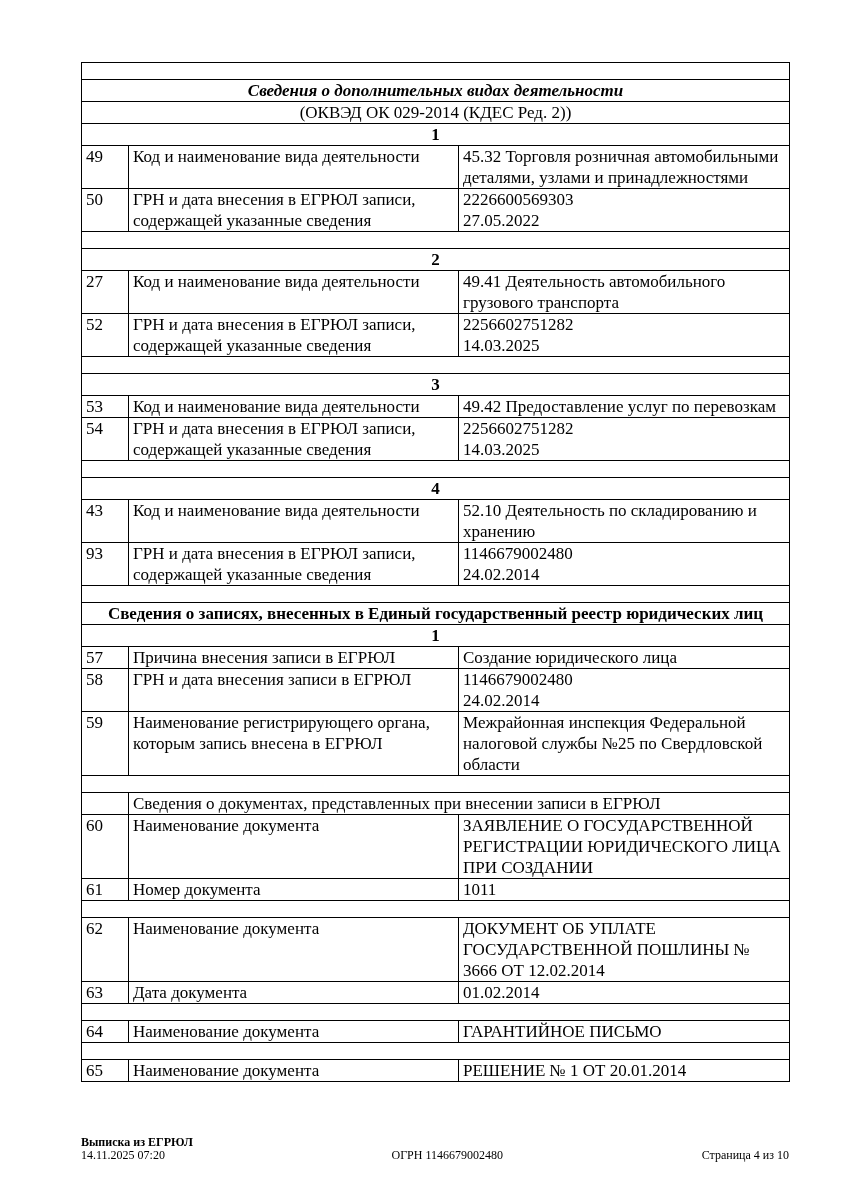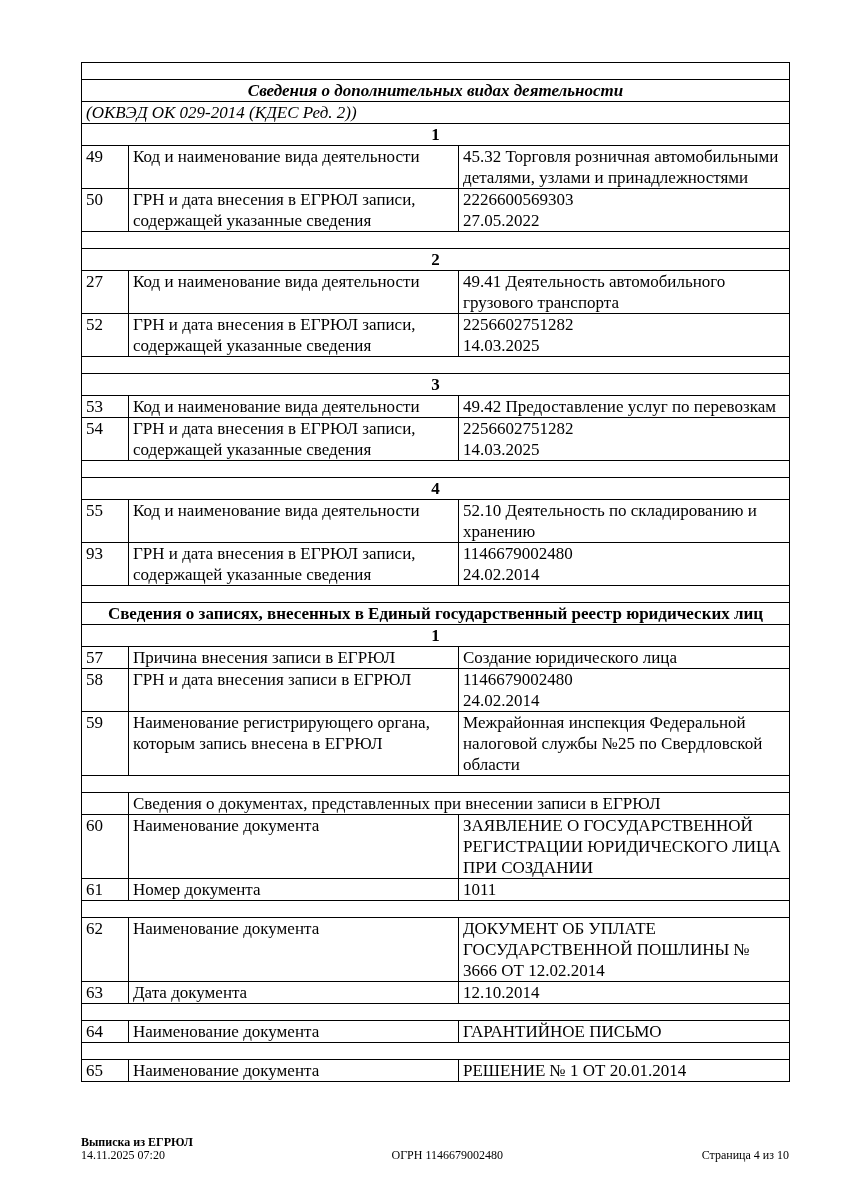--- a/index.html
+++ b/index.html
@@ -32,21 +32,21 @@
     border: 1px solid #000000;
     vertical-align: top;
     padding: 0 4px;
     font-size: 17px;
     line-height: 21px;
     white-space: pre-line;
     overflow: hidden;
   }
   td.blank    { height: 16px; padding: 0; }
   td.title    { font-weight: bold; font-style: italic; text-align: center; padding: 1px 4px; }
-  td.subtitle { font-style: italic; text-align: left; padding: 1px 4px; }
+  td.subtitle { text-align: center; padding: 1px 4px; }
   td.numhead  { font-weight: bold; text-align: center; }
   td.section  { font-weight: bold; text-align: center; padding: 1px 4px; }
   td.num      { text-align: left; padding: 0 1px; }
   .footer {
     position: absolute;
     left: 81px;
     width: 708px;
     top: 1136px;
     display: flex;
     justify-content: space-between;
@@ -133,21 +133,21 @@
           <td class="value">2256602751282
 14.03.2025</td>
         </tr>
         <tr>
           <td class="blank" colspan="3"></td>
         </tr>
         <tr>
           <td class="numhead" colspan="3">4</td>
         </tr>
         <tr>
-          <td class="num">55</td>
+          <td class="num">43</td>
           <td class="label">Код и наименование вида деятельности</td>
           <td class="value">52.10 Деятельность по складированию и
 хранению</td>
         </tr>
         <tr>
           <td class="num">93</td>
           <td class="label">ГРН и дата внесения в ЕГРЮЛ записи,
 содержащей указанные сведения</td>
           <td class="value">1146679002480
 24.02.2014</td>
@@ -205,21 +205,21 @@
         <tr>
           <td class="num">62</td>
           <td class="label">Наименование документа</td>
           <td class="value">ДОКУМЕНТ ОБ УПЛАТЕ
 ГОСУДАРСТВЕННОЙ ПОШЛИНЫ №
 3666 ОТ 12.02.2014</td>
         </tr>
         <tr>
           <td class="num">63</td>
           <td class="label">Дата документа</td>
-          <td class="value">12.10.2014</td>
+          <td class="value">01.02.2014</td>
         </tr>
         <tr>
           <td class="blank" colspan="3"></td>
         </tr>
         <tr>
           <td class="num">64</td>
           <td class="label">Наименование документа</td>
           <td class="value">ГАРАНТИЙНОЕ ПИСЬМО</td>
         </tr>
         <tr>

